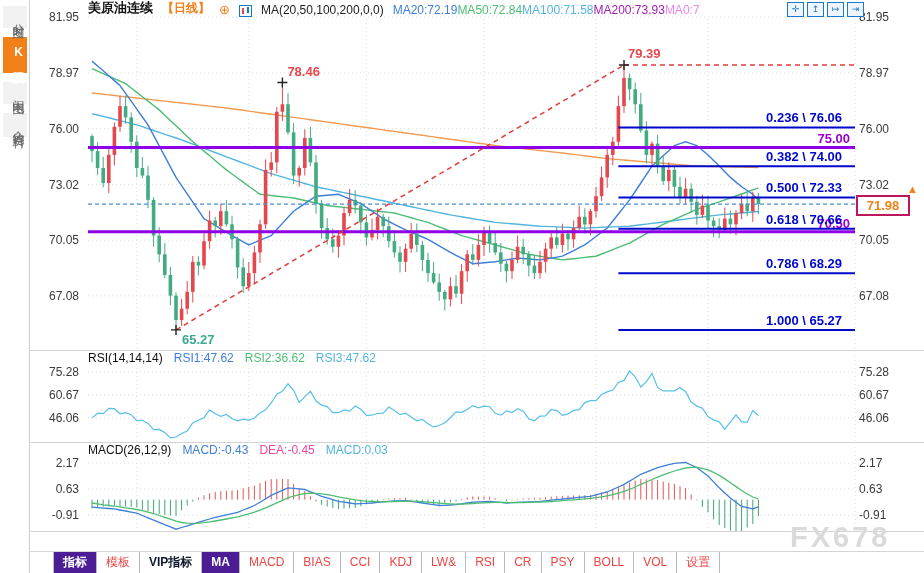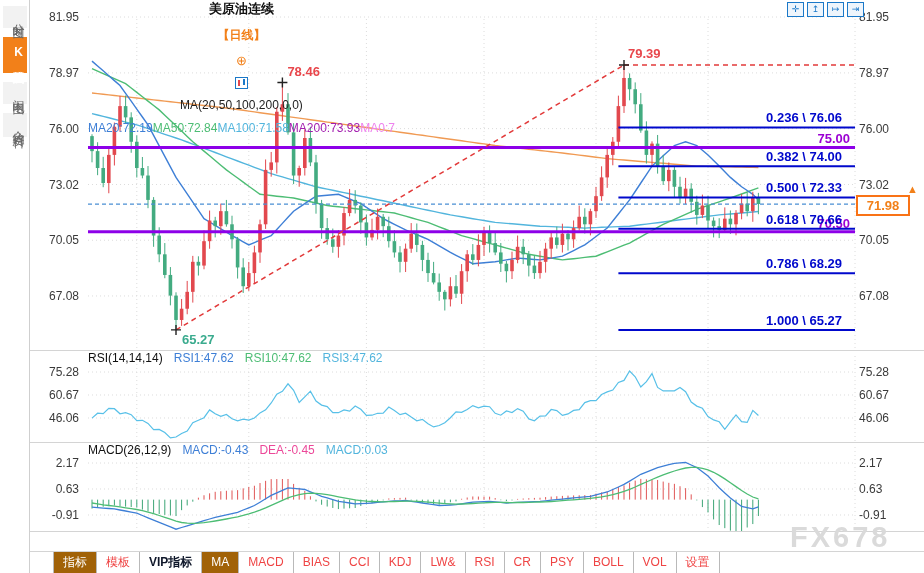--- a/index.html
+++ b/index.html
@@ -6,59 +6,59 @@
   .stage{position:relative;width:924px;height:573px;background:#fff;overflow:hidden;
          font-family:"Liberation Sans",sans-serif;-webkit-font-smoothing:antialiased;}
   
   .sidebar{position:absolute;left:0;top:0;width:29px;height:573px;background:#fff;
            border-right:1px solid #cfcfcf;z-index:6;}
   .side-item{writing-mode:vertical-rl;text-orientation:upright;margin:6px auto 9px;
              width:24px;padding:8px 0;background:#f2f2f2;color:#666;font-size:12px;
              text-align:center;letter-spacing:2px;cursor:pointer;}
   .side-item.active{background:#f28019;color:#fff;font-weight:bold;}
   
-  .hdr{position:absolute;left:88px;top:0;height:17px;display:flex;gap:9px;align-items:center;
-       font-size:12px;white-space:nowrap;z-index:4;color:#222;flex-direction:column;}
+  .hdr{position:absolute;left:88px;top:0;height:17px;display:flex;gap:9px;align-items:flex-end;
+       font-size:12px;white-space:nowrap;z-index:4;color:#222;}
   .hdr .sym{font-weight:bold;font-size:13px;color:#111;}
   .hdr .per{color:#f28019;font-weight:bold;}
   .hdr .plus{color:#f28019;font-size:13px;}
   .topicons{position:absolute;left:787px;top:2px;display:flex;gap:3px;z-index:4;}
   .ticon{width:15px;height:13px;border:1px solid #1a78c8;color:#1a78c8;background:#eef5fc;
          font-size:9px;line-height:12px;text-align:center;cursor:pointer;}
   
   .axl{position:absolute;font-size:12px;color:#3a3a3a;z-index:2;white-space:nowrap;}
   .axl.l{left:33px;width:46px;text-align:right;}
   .axl.r{left:859px;text-align:left;}
   
   .phdr{position:absolute;left:88px;display:flex;gap:11px;font-size:12px;z-index:3;white-space:nowrap;}
   .phdr .pn{color:#111;font-weight:normal;}
   
   .sep{position:absolute;left:30px;width:894px;height:1px;background:#d4d4d4;z-index:2;}
   
-  .ptag{position:absolute;left:856px;top:195px;width:50px;height:17px;border:2px solid #f97316;
+  .ptag{position:absolute;left:856px;top:195px;width:50px;height:17px;border:2px solid #be185d;
         background:#fff;color:#f28019;font-size:13px;font-weight:bold;text-align:center;
         line-height:17px;z-index:5;}
   .parrow{position:absolute;left:907px;top:183px;color:#f28019;font-size:11px;z-index:5;}
   
   .wm{position:absolute;left:790px;top:521px;font-size:29px;font-weight:bold;color:#dadada;
       letter-spacing:3px;z-index:3;}
   
   .daterow{position:absolute;left:30px;top:532px;width:894px;height:19px;z-index:4;background:#fff;}
   .pbox{position:absolute;left:23px;top:0;width:92px;height:19px;border-right:1px solid #bbb;
         color:#f28019;font-weight:bold;font-size:13px;text-align:center;line-height:19px;cursor:pointer;}
   .mlabel{position:absolute;top:1px;width:60px;margin-left:-30px;text-align:center;
           font-size:12px;font-weight:bold;color:#222;}
   .mtick{position:absolute;top:0;width:1px;height:4px;background:#999;}
   
   .toolbar{position:absolute;left:30px;top:552px;width:894px;height:21px;display:flex;
            padding-left:23px;box-sizing:border-box;z-index:4;background:#fff;}
   .tb{border-right:1px solid #b9b9b9;padding:0 9px;font-size:12px;line-height:20px;
       color:#ef4444;cursor:pointer;white-space:nowrap;}
   .tb:first-child{border-left:1px solid #b9b9b9;}
-  .tb.active{background:#a16207;color:#fff;font-weight:normal;}
+  .tb.active{background:#4c1d95;color:#fff;font-weight:bold;}
   .tb.vip{color:#0f172a;font-weight:bold;}
   .alert-ico{position:absolute;left:20px;top:446px;color:#e03030;font-size:10px;z-index:3;}
   svg{position:absolute;z-index:1;}
 </style>
 </head>
 <body>
 
 <div class="stage">
 
   <aside class="sidebar">
@@ -528,21 +528,21 @@
         <line x1="722.8" y1="56.629599999999996" x2="722.8" y2="81.05401162099388" stroke="#3da576" stroke-width="1"></line>
         <line x1="728.4" y1="56.629599999999996" x2="728.4" y2="73.0281692967951" stroke="#3da576" stroke-width="1"></line>
       </g>
       <polyline points="62.0,64.2 67.6,64.6 73.2,65.1 78.8,65.5 84.4,65.9 90.0,67.0 95.6,68.0 101.2,69.1 106.8,70.1 112.4,72.5 118.0,74.8 123.6,77.1 129.2,79.4 134.8,81.7 140.4,83.9 146.0,86.2 151.6,84.5 157.2,82.8 162.8,81.1 168.4,79.4 174.0,77.7 179.6,76.0 185.2,74.4 190.8,73.1 196.4,71.8 202.0,70.6 207.6,69.3 213.2,67.0 218.8,64.8 224.4,62.5 230.0,59.2 235.6,55.8 241.2,52.4 246.8,49.9 252.4,47.3 258.0,44.8 263.6,45.4 269.2,45.9 274.8,46.5 280.4,48.8 286.0,51.0 291.6,53.3 297.2,54.9 302.8,56.6 308.4,58.3 314.0,59.2 319.6,60.0 325.2,60.8 330.8,60.6 336.4,60.3 342.0,60.0 347.6,59.4 353.2,58.9 358.8,58.3 364.4,58.0 370.0,57.8 375.6,57.5 381.2,58.3 386.8,59.2 392.4,60.0 398.0,60.8 403.6,61.7 409.2,62.5 414.8,62.3 420.4,62.0 426.0,61.7 431.6,60.8 437.2,60.0 442.8,59.2 448.4,58.9 454.0,58.6 459.6,58.3 465.2,58.9 470.8,59.4 476.4,60.0 482.0,59.7 487.6,59.4 493.2,59.2 498.8,58.9 504.4,58.6 510.0,58.3 515.6,57.8 521.2,57.2 526.8,56.6 532.4,56.1 538.0,55.5 543.6,54.9 549.2,54.4 554.8,53.8 560.4,53.3 566.0,51.8 571.6,50.4 577.2,49.0 582.8,46.5 588.4,44.0 594.0,41.4 599.6,38.1 605.2,34.7 610.8,31.3 616.4,29.1 622.0,26.8 627.6,24.6 633.2,23.2 638.8,21.7 644.4,20.3 650.0,19.9 655.6,19.5 661.2,22.0 666.8,24.6 672.4,28.8 678.0,33.0 683.6,38.9 689.2,44.8 694.8,49.9 700.4,54.9 706.0,59.2 711.6,63.4 717.2,64.6 722.8,65.9 728.4,63.9" fill="none" stroke="#3e7fd6" stroke-width="1.3"></polyline>
       <polyline points="62.0,60.0 67.6,60.9 73.2,61.8 78.8,62.5 84.4,63.2 90.0,63.9 95.6,64.8 101.2,65.6 106.8,66.5 112.4,67.7 118.0,69.1 123.6,70.7 129.2,72.5 134.8,74.3 140.4,76.2 146.0,78.2 151.6,79.5 157.2,80.1 162.8,80.3 168.4,80.1 174.0,79.7 179.6,78.9 185.2,78.0 190.8,77.0 196.4,76.0 202.0,74.9 207.6,73.8 213.2,72.4 218.8,70.9 224.4,69.2 230.0,67.2 235.6,64.9 241.2,62.4 246.8,59.9 252.4,57.4 258.0,54.9 263.6,53.0 269.2,51.6 274.8,50.6 280.4,50.2 286.0,50.4 291.6,50.9 297.2,51.7 302.8,52.7 308.4,53.8 314.0,54.9 319.6,55.9 325.2,56.9 330.8,57.6 336.4,58.2 342.0,58.5 347.6,58.7 353.2,58.8 358.8,58.7 364.4,58.5 370.0,58.4 375.6,58.2 381.2,58.2 386.8,58.4 392.4,58.7 398.0,59.2 403.6,59.7 409.2,60.2 414.8,60.6 420.4,60.9 426.0,61.1 431.6,61.0 437.2,60.8 442.8,60.5 448.4,60.2 454.0,59.9 459.6,59.5 465.2,59.4 470.8,59.4 476.4,59.5 482.0,59.6 487.6,59.5 493.2,59.5 498.8,59.4 504.4,59.2 510.0,59.0 515.6,58.8 521.2,58.5 526.8,58.1 532.4,57.7 538.0,57.2 543.6,56.8 549.2,56.3 554.8,55.8 560.4,55.3 566.0,54.6 571.6,53.8 577.2,52.8 582.8,51.6 588.4,50.0 594.0,48.3 599.6,46.3 605.2,44.0 610.8,41.4 616.4,39.0 622.0,36.5 627.6,34.1 633.2,31.9 638.8,29.9 644.4,28.0 650.0,26.4 655.6,25.0 661.2,24.4 666.8,24.4 672.4,25.3 678.0,26.8 683.6,29.3 689.2,32.4 694.8,35.9 700.4,39.7 706.0,43.6 711.6,47.5 717.2,51.0 722.8,54.0 728.4,55.9" fill="none" stroke="#4dbd74" stroke-width="1.3"></polyline>
     </svg>
 
   <div class="phdr" style="top:351px" id="rsi-hdr">
     <span class="pn">RSI(14,14,14)</span>
   <span style="color: rgb(62, 127, 214);">RSI1:47.62</span>
-      <span style="color: rgb(77, 189, 116);">RSI10:47.62</span>
+      <span style="color: rgb(77, 189, 116);">RSI2:36.62</span>
       <span style="color: rgb(82, 181, 221);">RSI3:47.62</span>
     </div>
   <div class="phdr" style="top:443px" id="macd-hdr">
     <span class="pn">MACD(26,12,9)</span>
   <span style="color: rgb(62, 127, 214);">MACD:-0.43</span>
       <span style="color: #ec4899;">DEA:-0.45</span>
       <span style="color: rgb(82, 181, 221);">MACD:0.03</span>
     </div>
 
   <div class="sep" style="top:350px"></div>

